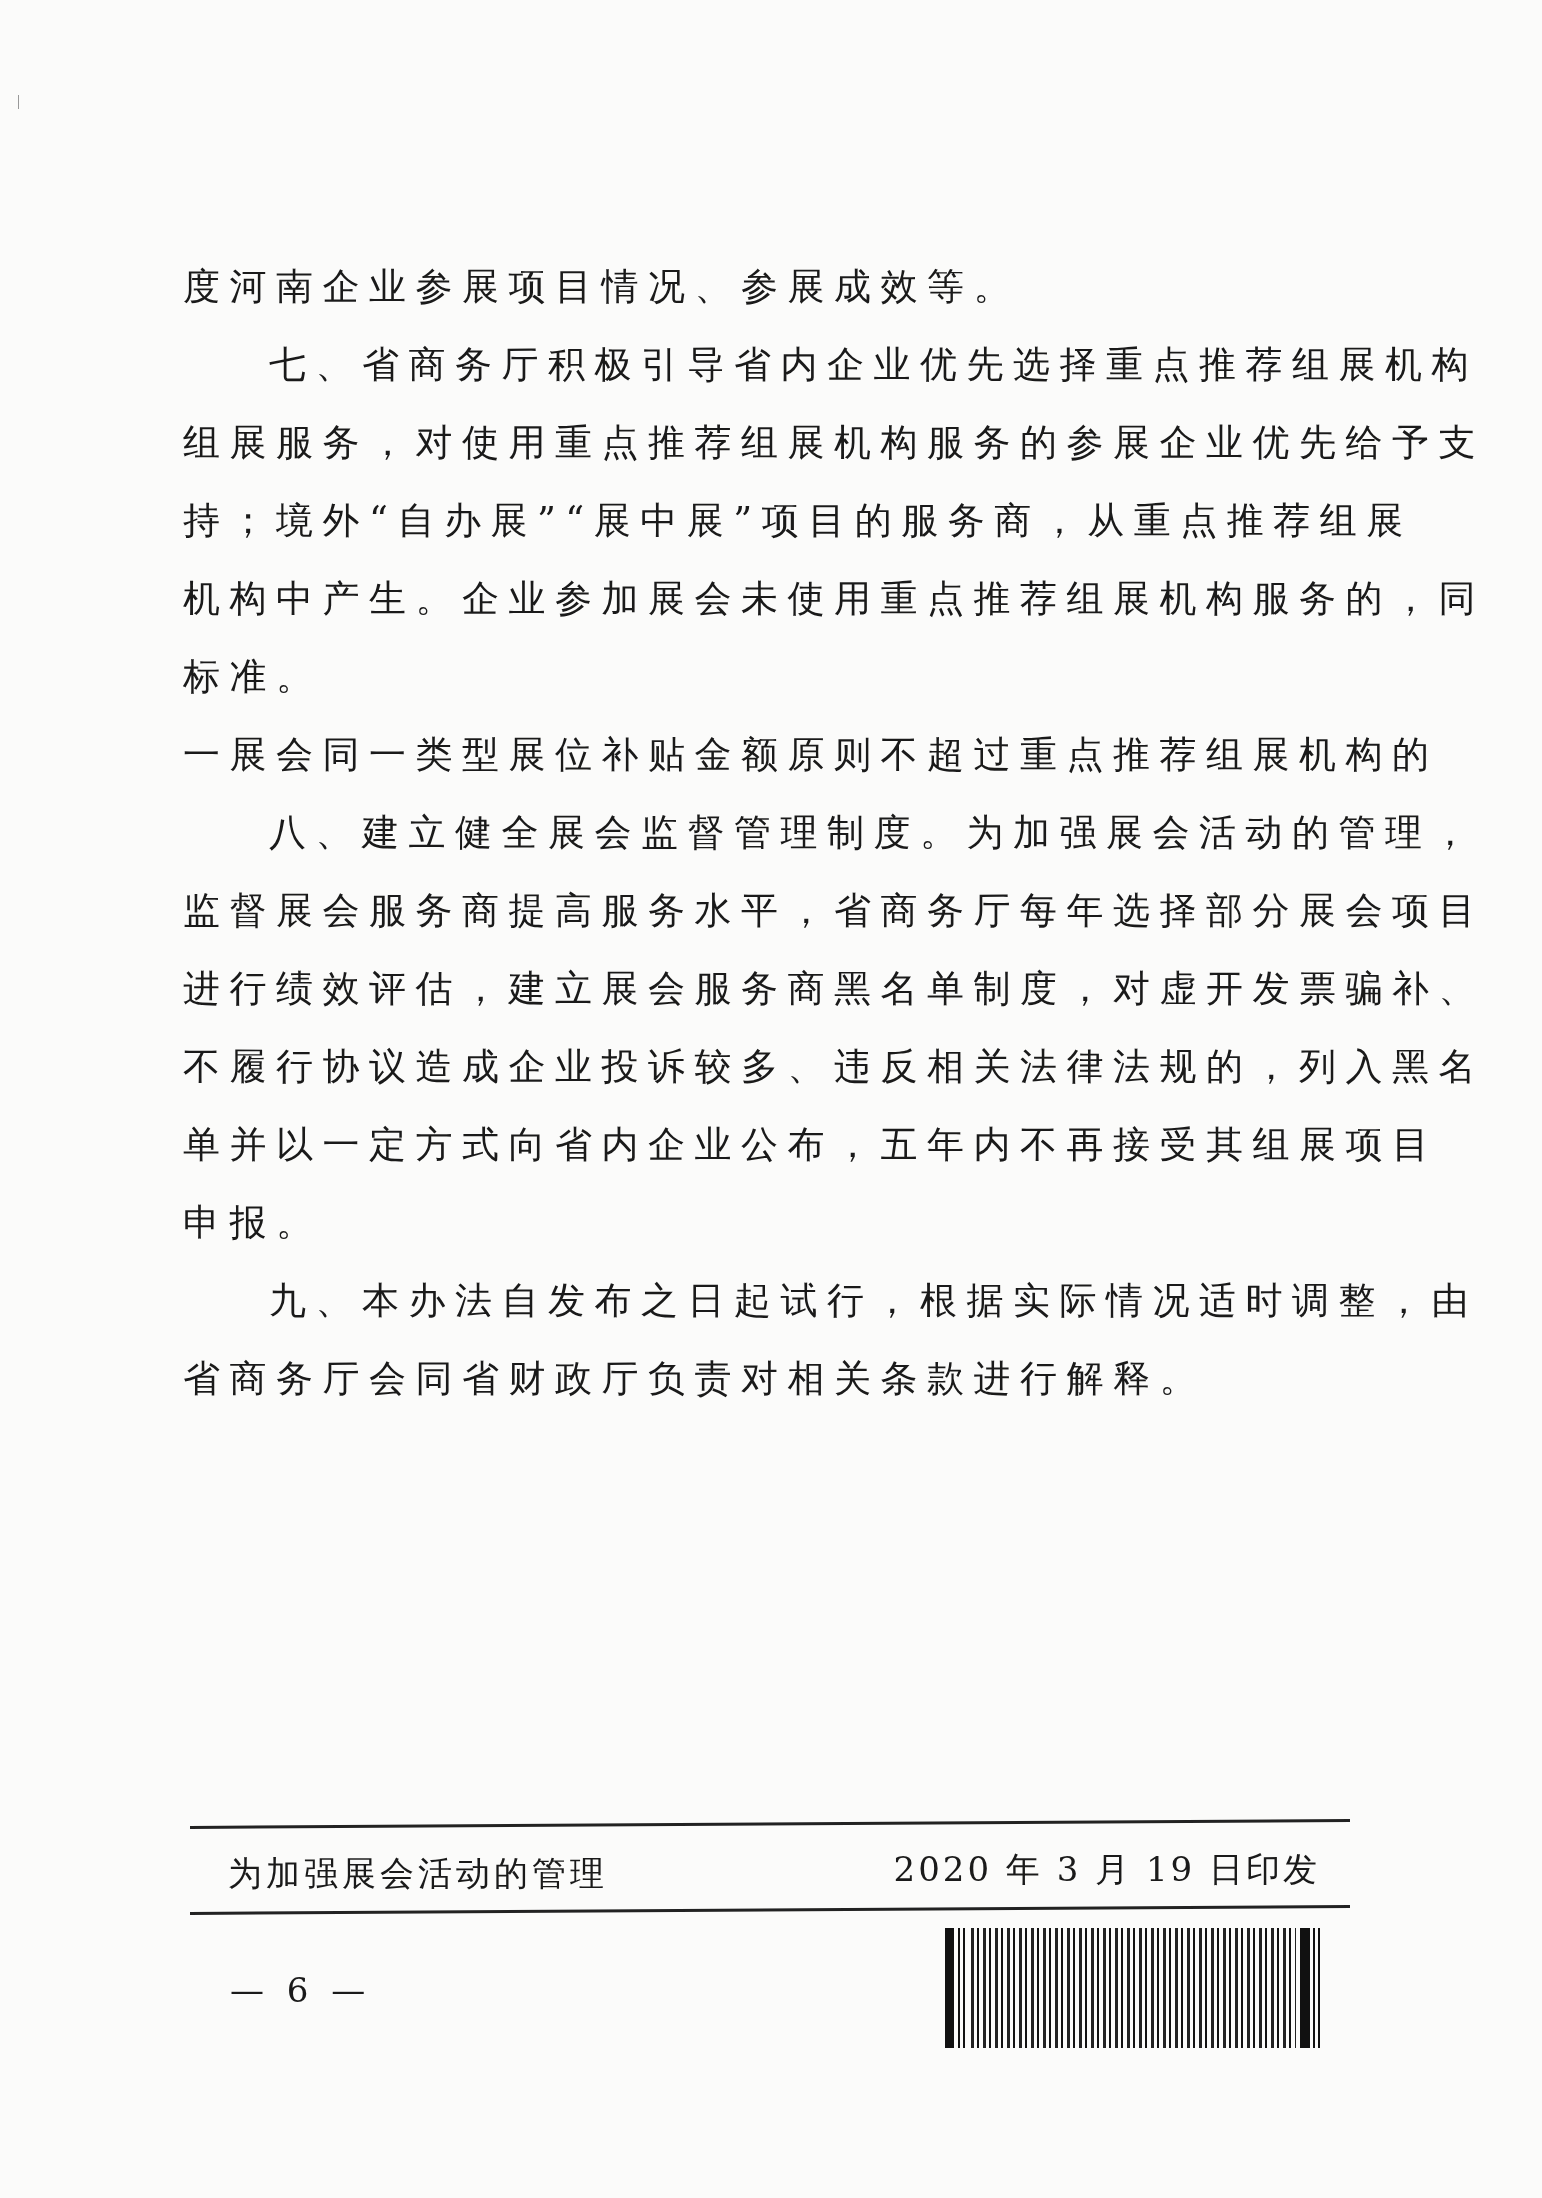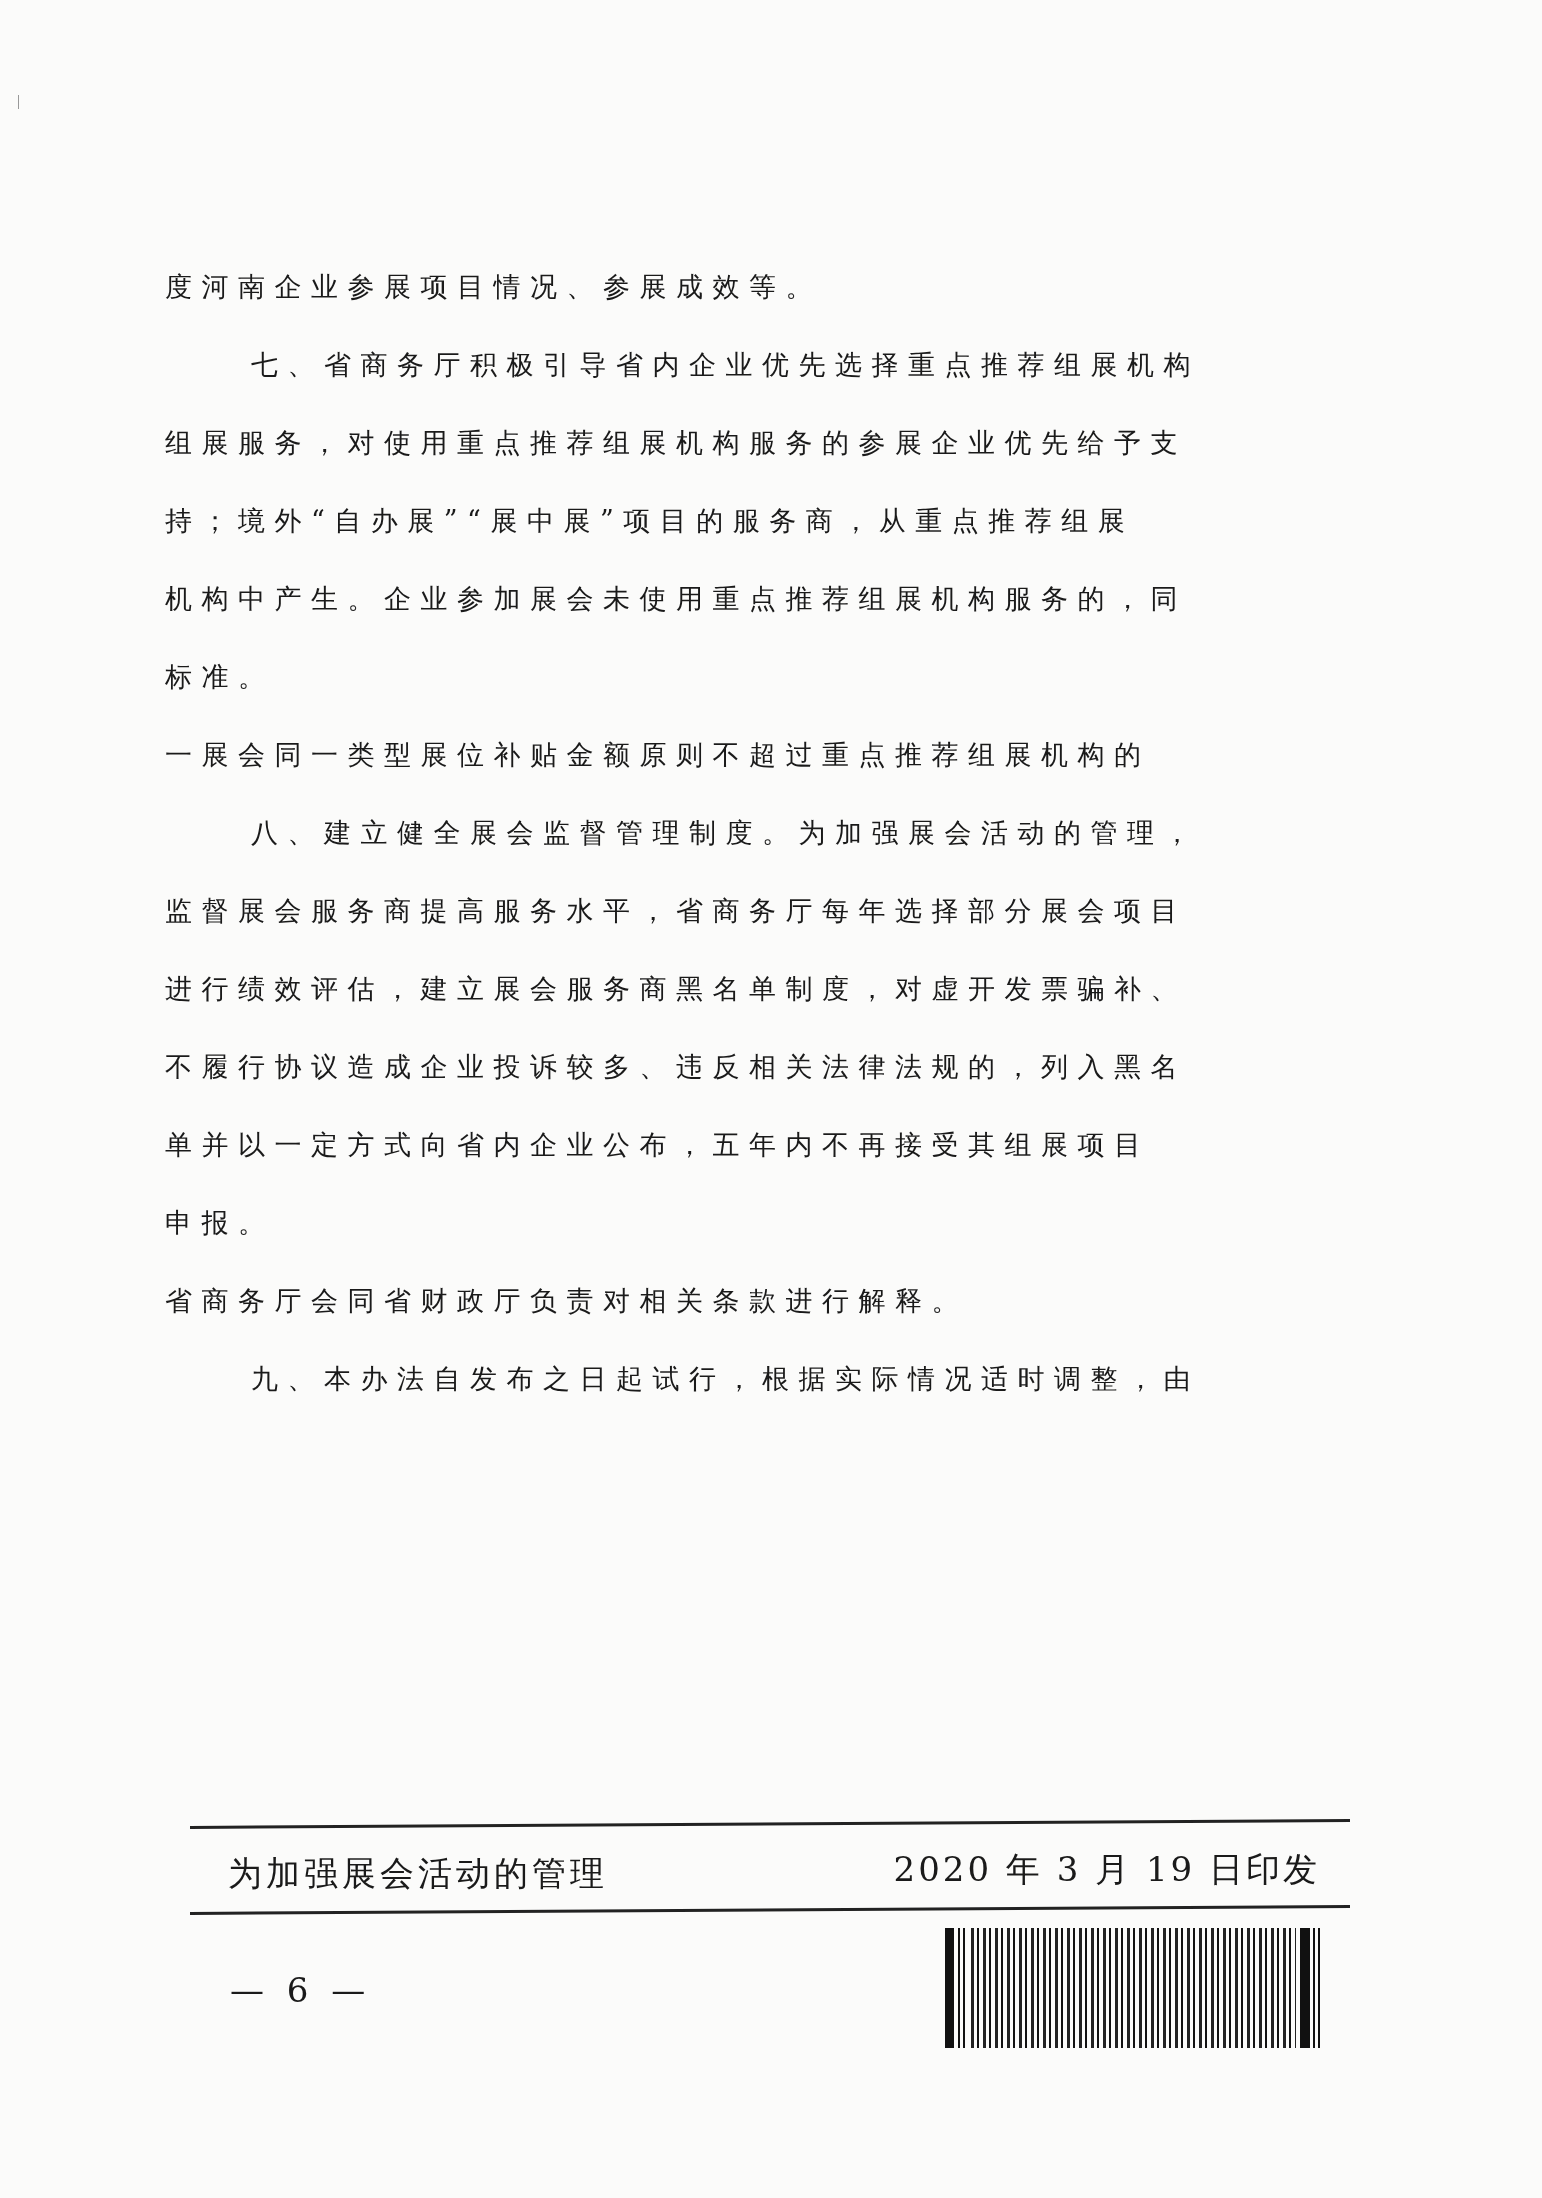--- a/index.html
+++ b/index.html
@@ -6,22 +6,22 @@
   body {
     width: 1542px; height: 2198px; position: relative; overflow: hidden;
     background: #fbfbfa;
     font-family: "DejaVu Serif", "Liberation Serif", serif;
     color: #1a1a1a;
   }
   .page-body {
     position: absolute; left: 165px; top: 248px; width: 1170px;
   }
   .line {
-    height: 78px; line-height: 78px; font-size: 27px;
-    white-space: nowrap; letter-spacing: 9.5px;
+    height: 78px; line-height: 78px; font-size: 37px;
+    white-space: nowrap; letter-spacing: 9.5px; margin-left: 18px;
   }
   .line.indent { padding-left: 86px; }
   .footer {
     position: absolute; left: 190px; top: 1826px; width: 1160px; height: 88px;
   }
   .rule {
     position: absolute; left: 0; right: 0; height: 0;
     border-top: 3px solid #222;
   }
   .rule.top { top: 0; transform: rotate(-0.35deg); transform-origin: left; }
@@ -67,22 +67,22 @@
   <div class="line">持；境外“自办展”“展中展”项目的服务商，从重点推荐组展</div>
   <div class="line">机构中产生。企业参加展会未使用重点推荐组展机构服务的，同</div>
   <div class="line">标准。</div>
   <div class="line">一展会同一类型展位补贴金额原则不超过重点推荐组展机构的</div>
   <div class="line indent">八、建立健全展会监督管理制度。为加强展会活动的管理，</div>
   <div class="line">监督展会服务商提高服务水平，省商务厅每年选择部分展会项目</div>
   <div class="line">进行绩效评估，建立展会服务商黑名单制度，对虚开发票骗补、</div>
   <div class="line">不履行协议造成企业投诉较多、违反相关法律法规的，列入黑名</div>
   <div class="line">单并以一定方式向省内企业公布，五年内不再接受其组展项目</div>
   <div class="line">申报。</div>
+  <div class="line indent">九、本办法自发布之日起试行，根据实际情况适时调整，由</div>
   <div class="line">省商务厅会同省财政厅负责对相关条款进行解释。</div>
-  <div class="line indent">九、本办法自发布之日起试行，根据实际情况适时调整，由</div>
 </div>
 
 <div class="footer">
   <div class="rule top"></div>
   <div class="issuer">为加强展会活动的管理</div>
   <div class="issue-date">2020 年 3 月 19 日印发</div>
   <div class="rule bottom"></div>
 </div>
 
 <div class="page-number">— 6 —</div>

